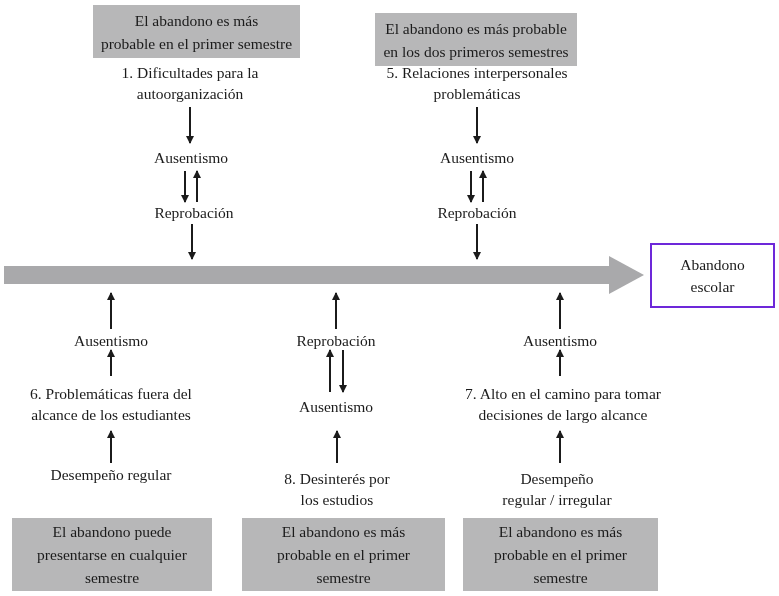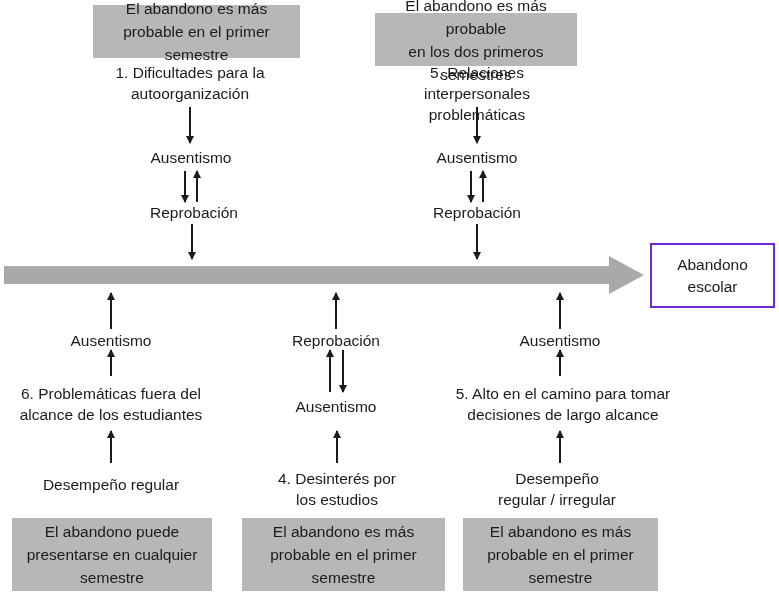--- a/index.html
+++ b/index.html
@@ -1,19 +1,19 @@
 <!DOCTYPE html>
 <html style="--box-gray: #b7b7b8; --timeline-gray: #a9a9ab; --text: #1b1b1b;"><head>
 <meta charset="utf-8">
 <title>Diagrama de abandono escolar</title>
 <style>
   html,body{margin:0;padding:0;background:#ffffff;}
   .canvas{
     position:relative;width:779px;height:596px;background:#ffffff;
-    font-family:Liberation Sans, sans-serif;
+    font-family:Liberation Serif, serif;
     color:var(--text,#1b1b1b);overflow:hidden;
   }
   .gbox{
     position:absolute;background:var(--box-gray,#b7b7b8);
     display:flex;align-items:center;justify-content:center;
     text-align:center;font-size:15.5px;line-height:23px;white-space:pre-line;
   }
   .lbl{
     position:absolute;text-align:center;font-size:15.5px;line-height:21px;
     white-space:pre-line;
@@ -93,29 +93,29 @@
   <div class="lbl" style="left:510px;top:330px;width:100px">Ausentismo</div>
 
   <div class="arr up" style="left:111px;top:349px;height:28px"></div>
   <div class="arr up" style="left:330px;top:349px;height:44px"></div>
   <div class="arr down" style="left:343px;top:349px;height:44px"></div>
   <div class="arr up" style="left:560px;top:349px;height:28px"></div>
 
   <div class="lbl" style="left:10px;top:383px;width:202px">6. Problemáticas fuera del
 alcance de los estudiantes</div>
   <div class="lbl" style="left:286px;top:396px;width:100px">Ausentismo</div>
-  <div class="lbl" style="left:443px;top:383px;width:240px">5. Alto en el camino para tomar
+  <div class="lbl" style="left:443px;top:383px;width:240px">7. Alto en el camino para tomar
 decisiones de largo alcance</div>
 
   <div class="arr up" style="left:111px;top:430px;height:34px"></div>
   <div class="arr up" style="left:337px;top:430px;height:34px"></div>
   <div class="arr up" style="left:560px;top:430px;height:34px"></div>
 
-  <div class="lbl" style="left:34px;top:474px;width:154px">Desempeño regular</div>
-  <div class="lbl" style="left:277px;top:468px;width:120px">4. Desinterés por
+  <div class="lbl" style="left:34px;top:464px;width:154px">Desempeño regular</div>
+  <div class="lbl" style="left:277px;top:468px;width:120px">8. Desinterés por
 los estudios</div>
   <div class="lbl" style="left:486px;top:468px;width:142px">Desempeño
 regular / irregular</div>
 
   <div class="gbox" style="left:12px;top:518px;width:200px;height:73px">El abandono puede
 presentarse en cualquier
 semestre</div>
   <div class="gbox" style="left:242px;top:518px;width:203px;height:73px">El abandono es más
 probable en el primer
 semestre</div>

